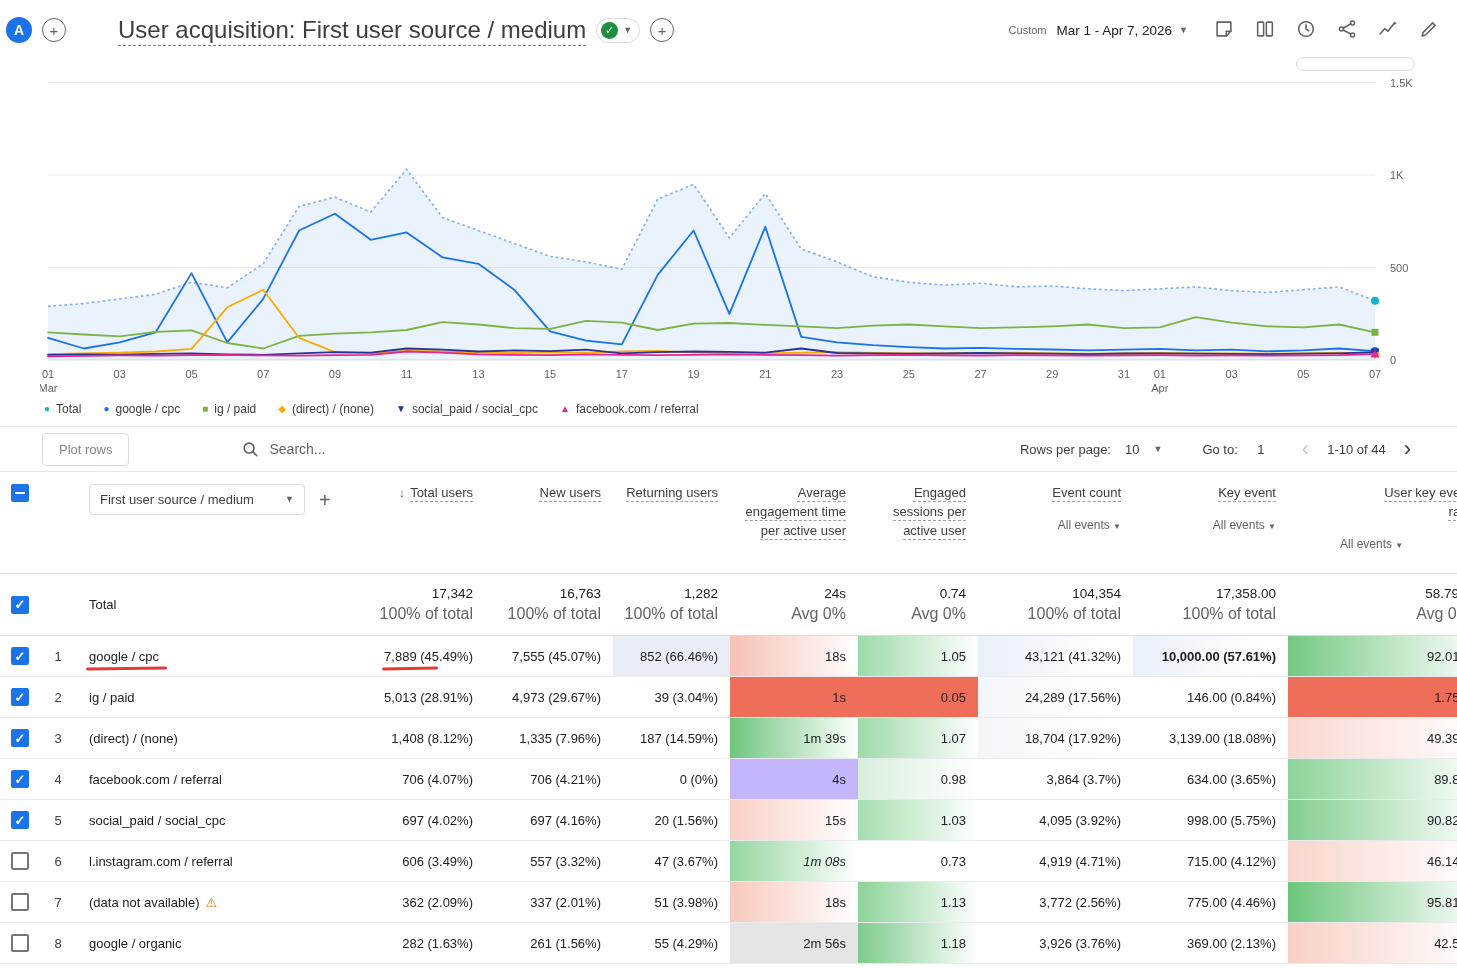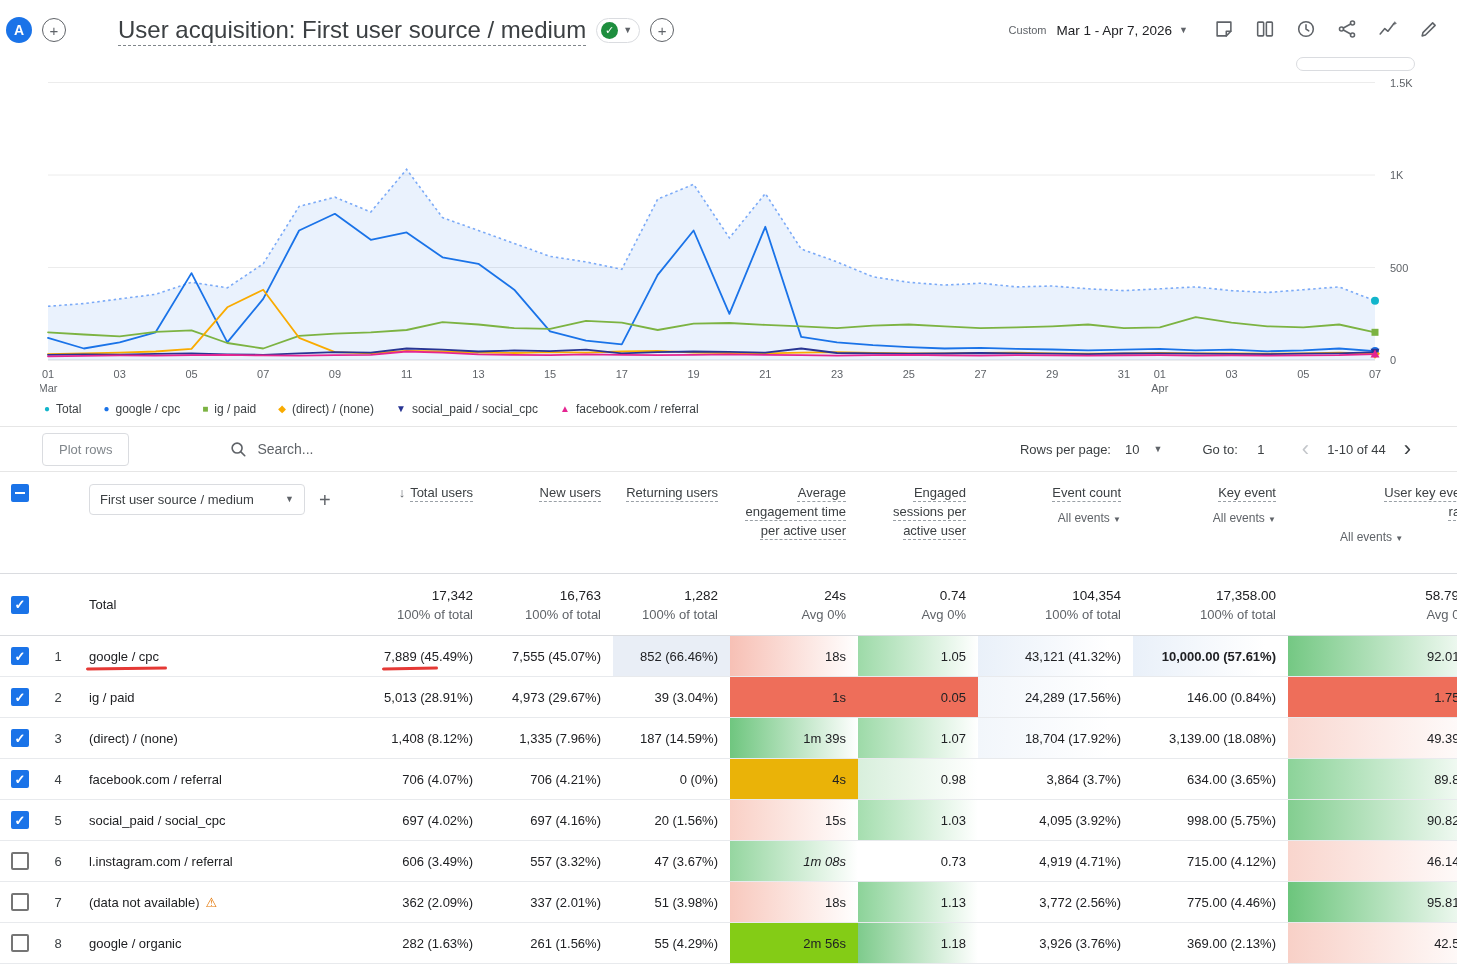--- a/index.html
+++ b/index.html
@@ -26,21 +26,21 @@
 
   
   .chart-section{padding-left:40px}
   #chart-svg{display:block;width:1377px;height:340px}
   #chart-svg .tick{fill:#5f6368;font-size:11px;font-family:"Liberation Sans",sans-serif}
   .legend{display:flex;align-items:center;gap:22px;padding:2px 0 10px 4px;font-size:12px;color:#3c4043}
   .legend-item{display:flex;align-items:center;gap:6px}
   .legend-marker{font-size:10px;line-height:1}
 
   
-  .controls{height:46px;border-top:1px solid #e6e6e6;border-bottom:1px solid #e6e6e6;display:flex;align-items:center;padding:16px 42px;gap:4px}
+  .controls{height:46px;border-top:1px solid #e6e6e6;border-bottom:1px solid #e6e6e6;display:flex;align-items:center;padding:16px 42px;gap:16px}
   .plot-rows{color:#80868b;border:1px solid #dadce0;background:#fff;border-radius:4px;padding:8px 16px;font-size:13px;font-family:inherit;cursor:default}
   .search{display:flex;align-items:center;gap:10px;margin-left:96px}
   .search svg{width:18px;height:18px}
   .search input{border:none;outline:none;font-size:14px;width:190px;font-family:inherit;color:#202124}
   .search input::placeholder{color:#5f6368}
   .pager{margin-left:auto;display:flex;align-items:center;gap:14px;font-size:13px;color:#3c4043}
   .pager-select{display:flex;align-items:center;gap:14px;background:none;border:none;font-size:13px;color:#3c4043;font-family:inherit;cursor:pointer;margin-right:26px}
   .goto-val{display:inline-block;min-width:18px;text-align:center;margin-right:14px;cursor:text}
   .chev{background:none;border:none;font-size:22px;line-height:1;cursor:pointer;padding:0 4px;font-family:inherit}
   .chev.prev{color:#c4c7cb}
@@ -55,27 +55,27 @@
   .cbcell{display:flex;align-items:center;justify-content:center;padding:0}
   .thead .cbcell,.thead .cell{height:auto}
   .numcell{text-align:center;color:#3c4043;padding:0 2px;display:flex;align-items:center;justify-content:center}
   .labelcell{display:flex;align-items:center;gap:6px;color:#202124;padding-left:13px}
   .dimcell{display:flex;align-items:center;gap:14px;padding-left:13px}
   .dimsel{display:flex;align-items:center;justify-content:space-between;width:216px;border:1px solid #dadce0;border-radius:4px;padding:7px 10px;font-size:13px;color:#3c4043;cursor:pointer;background:#fff}
   .dim-add{color:#5f6368;font-size:20px;cursor:pointer;line-height:1}
   .hcell{text-align:right;color:#3c4043;line-height:1.45;cursor:pointer}
   .hlabel{text-decoration:underline dashed #9aa0a6;text-decoration-thickness:1px;text-underline-offset:4px}
   .sort-arrow{color:#5f6368;margin-right:5px;font-size:13px;text-decoration:none;display:inline-block}
-  .hfilter{margin-top:7px;font-size:12px;color:#5f6368;white-space:nowrap;cursor:pointer}
+  .hfilter{margin-top:14px;font-size:12px;color:#5f6368;white-space:nowrap;cursor:pointer}
   .hfilter .caret{font-size:8px}
   .lastcol .hlabel{display:inline-block;max-width:100px}
   .lastcol .hfilter{text-align:left;padding-left:40px}
   .vcell{display:flex;flex-direction:column;justify-content:center;align-items:flex-end;white-space:nowrap}
   .vmain{font-size:13.5px;color:#202124}
-  .vsub{font-size:13px;color:#5f6368;margin-top:4px}
+  .vsub{font-size:16px;color:#5f6368;margin-top:4px}
   .datacell span{font-size:13px;color:#202124}
   .warn{color:#e37400;font-size:13px}
   .cb{width:18px;height:18px;border:2px solid #757575;border-radius:2px;background:#fff;display:flex;align-items:center;justify-content:center;cursor:pointer;font-size:13px;font-weight:bold;color:#fff}
   .cb.on,.cb.ind{background:#1a73e8;border-color:#1a73e8}
   .cb.ind::after{content:"";width:10px;height:2px;background:#fff;display:block}
   .annot-label{position:relative}
   .annot-label::after{content:"";position:absolute;left:-3px;right:-8px;bottom:-6px;height:3px;border-radius:3px;background:#e53935;transform:rotate(-0.8deg)}
   .annot-val{position:relative}
   .annot-val::after{content:"";position:absolute;left:-2px;width:56px;bottom:-6px;height:3px;border-radius:3px;background:#e53935;transform:rotate(-1deg)}
 </style>
@@ -400,21 +400,21 @@
         </div>
         <div class="cell vcell datacell">
           <span>706 (4.07%)</span>
         </div>
         <div class="cell vcell datacell">
           <span>706 (4.21%)</span>
         </div>
         <div class="cell vcell datacell">
           <span>0 (0%)</span>
         </div>
-        <div class="cell vcell datacell" style="background: #eab308;">
+        <div class="cell vcell datacell" style="background: #c4b5fd;">
           <span>4s</span>
         </div>
         <div class="cell vcell datacell" style="background: linear-gradient(90deg, rgb(216, 239, 220) 0%, rgb(255, 255, 255) 100%);">
           <span>0.98</span>
         </div>
         <div class="cell vcell datacell">
           <span>3,864 (3.7%)</span>
         </div>
         <div class="cell vcell datacell">
           <span>634.00 (3.65%)</span>
@@ -533,21 +533,21 @@
         </div>
         <div class="cell vcell datacell">
           <span>282 (1.63%)</span>
         </div>
         <div class="cell vcell datacell">
           <span>261 (1.56%)</span>
         </div>
         <div class="cell vcell datacell">
           <span>55 (4.29%)</span>
         </div>
-        <div class="cell vcell datacell" style="background: #84cc16; text-align: right;">
+        <div class="cell vcell datacell" style="background: #e5e5e5; text-align: right;">
           <span>2m 56s</span>
         </div>
         <div class="cell vcell datacell" style="background: linear-gradient(90deg, rgb(126, 203, 140) 0%, rgb(255, 255, 255) 100%);">
           <span>1.18</span>
         </div>
         <div class="cell vcell datacell">
           <span>3,926 (3.76%)</span>
         </div>
         <div class="cell vcell datacell">
           <span>369.00 (2.13%)</span>

